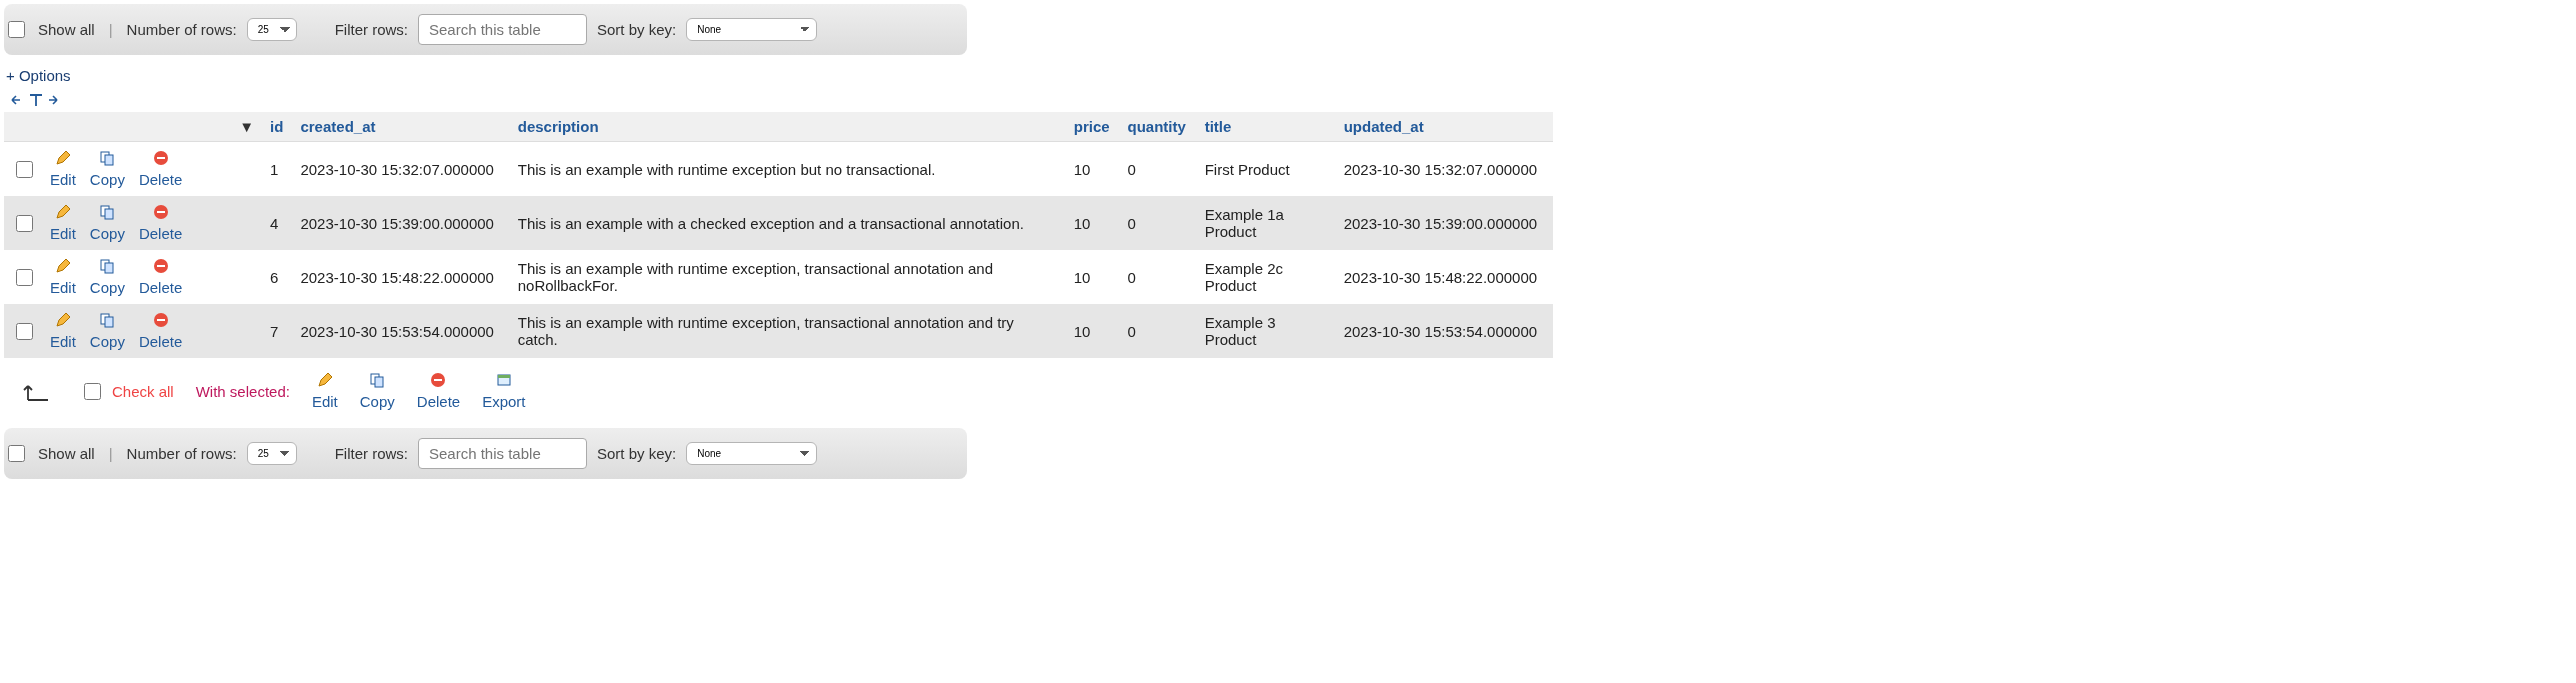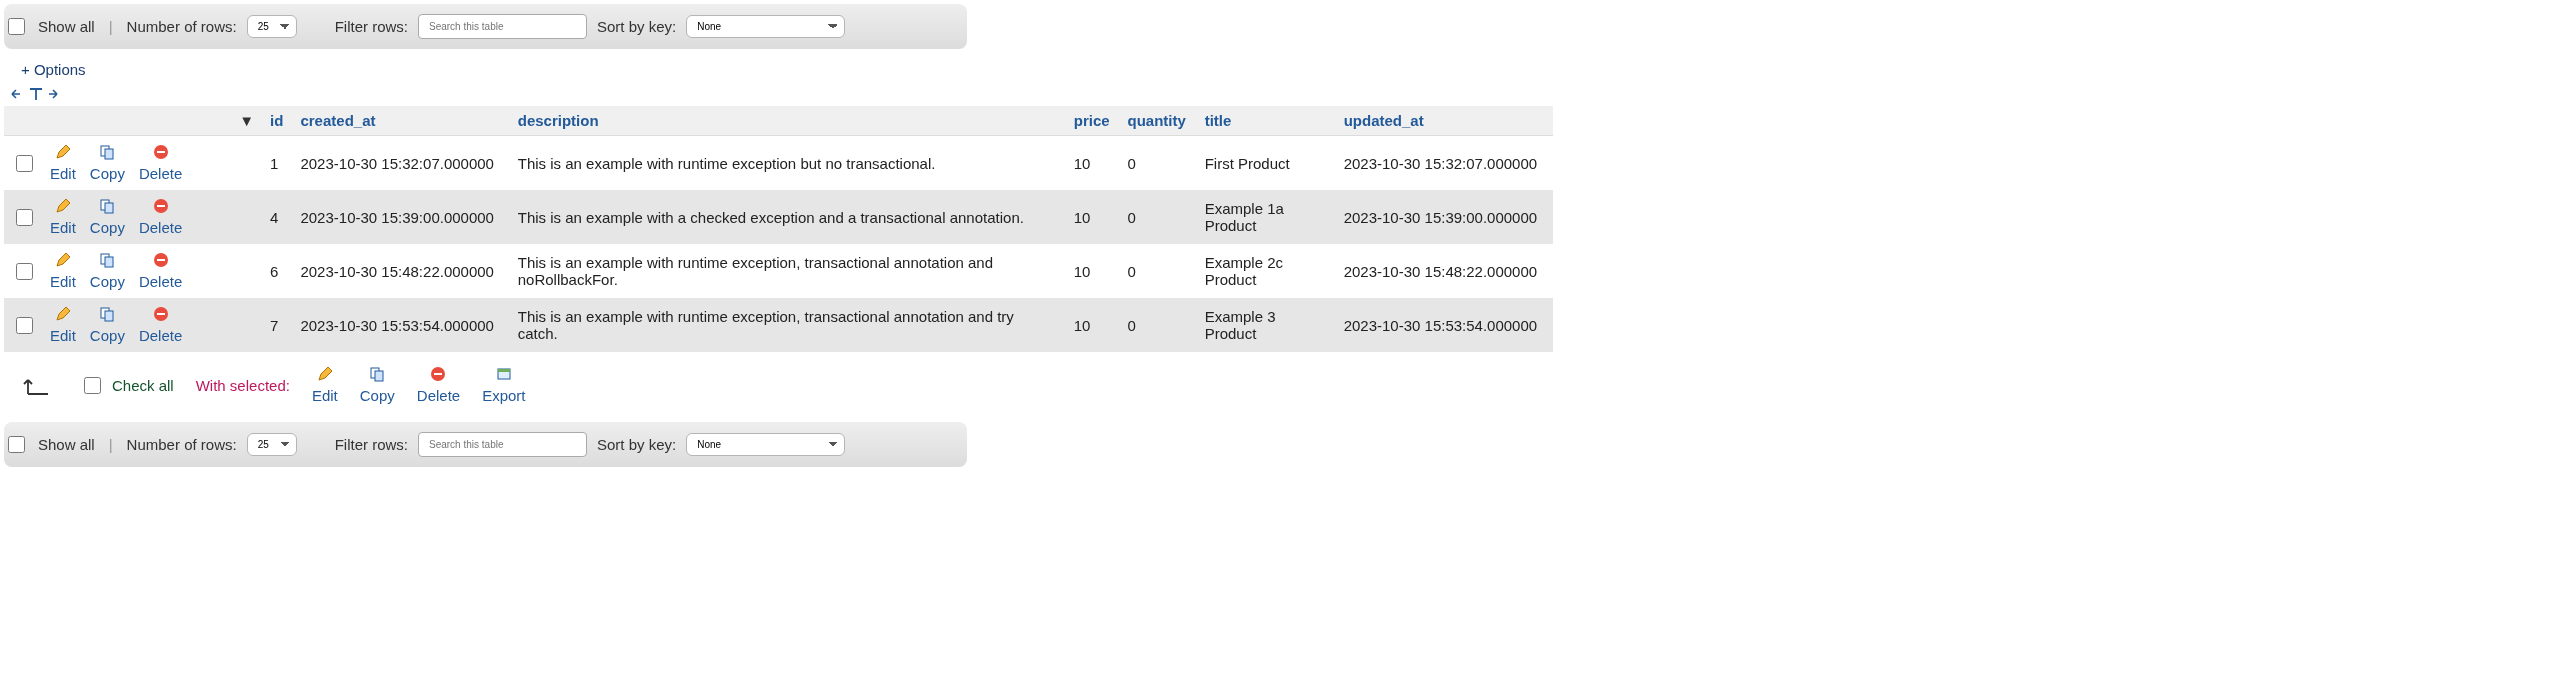--- a/index.html
+++ b/index.html
@@ -39,31 +39,31 @@
     border: 1px solid #b5b5b5;
     border-radius: 6px;
     background: #fff;
     appearance: none;
     background-image: linear-gradient(45deg, transparent 50%, #555 50%), linear-gradient(135deg, #555 50%, transparent 50%);
     background-position: right 11px center, right 6px center;
     background-size: 5px 5px, 5px 5px;
     background-repeat: no-repeat;
   }
   .toolbar input[type="text"] {
-    font-size: 10px;
+    font-size: 15px;
     padding: 6px 10px;
     border: 1px solid #aaa;
     border-radius: 4px;
     width: 169px;
   }
   .options-link {
     color: #1a3e72;
     cursor: pointer;
     font-size: 15px;
-    margin: 0 0 4px 17px;
+    margin: 0 0 4px 2px;
     display: inline-block;
   }
   .col-tools {
     display: flex;
     align-items: center;
     gap: 2px;
     padding: 4px 6px;
     color: #1a3e72;
   }
   .col-tools svg { display:block; }
@@ -95,21 +95,21 @@
     display: flex;
     align-items: center;
     gap: 22px;
     padding: 14px 10px 18px 18px;
   }
   .footer-actions .with-sel { color: #be185d; }
   .footer-actions .arrow-up {
     width: 36px; height: 22px; position: relative;
   }
   .muted { color:#333; }
-  .sort-select { width: 159px; }
+  .sort-select { width: 131px; }
 </style>
 </head>
 <body>
 
 
 
 
 <div class="toolbar">
   <input type="checkbox" style="">
   <label class="muted">Show all</label>
@@ -327,21 +327,21 @@
 </table>
 
 <div class="footer-actions">
   <span class="arrow-up">
     <svg width="36" height="24" viewBox="0 0 36 24">
         <path d="M6 20 H26 M6 20 V6 M6 6 L2 10 M6 6 L10 10" stroke="#333" stroke-width="1.8" fill="none"></path>
       </svg>
   </span>
   <span style="display:flex;align-items:center;gap:8px;">
     <input type="checkbox" style="">
-    <span class="actlink" style="color:#14532d;">Check all</span>
+    <span class="actlink" style="color:#ef4444;">Check all</span>
   </span>
   <span class="with-sel">With selected:</span>
   <span class="actlink">
     <span class="ico">
         <svg width="16" height="16" viewBox="0 0 16 16">
           <path d="M2 14 L4 8 L11 1 L15 5 L8 12 Z" fill="#f6b73c" stroke="#b07400"></path>
         </svg>
       </span>
     <span>Edit</span>
   </span>

